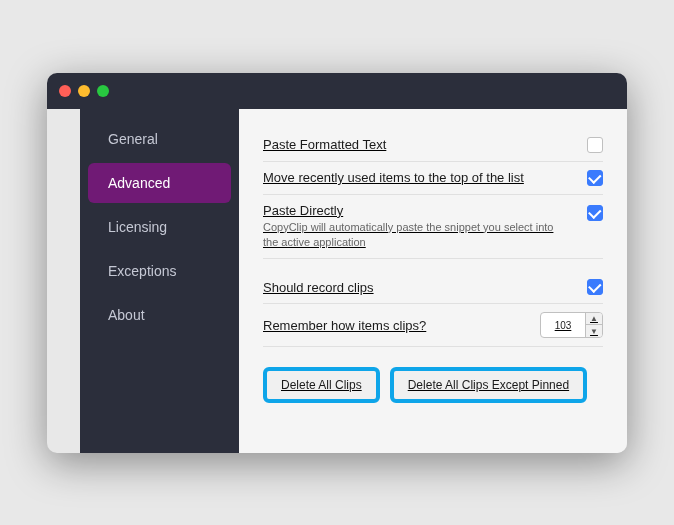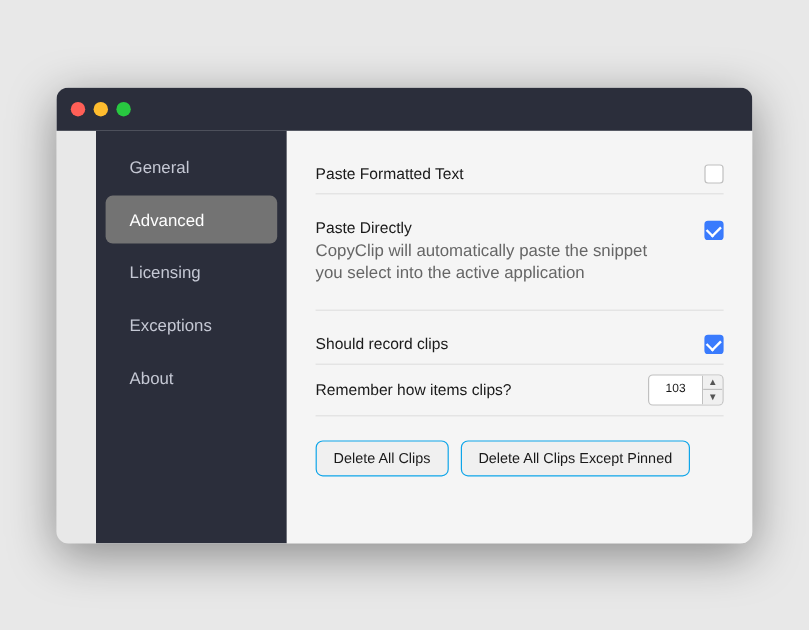--- a/index.html
+++ b/index.html
@@ -56,45 +56,46 @@
     .sidebar-item {
       padding: 12px 20px;
       color: #c5c8d4;
       font-size: 14px;
       cursor: pointer;
       border-radius: 6px;
       margin: 2px 8px;
       transition: background 0.15s;
     }
     .sidebar-item.active {
-      background: #737373;
+      background: #701a75;
       color: #ffffff;
     }
     .main {
       flex: 1;
       background: #f5f5f5;
       padding: 20px 24px;
       overflow-y: auto;
+      text-decoration: underline;
     }
     .setting-row {
       display: flex;
       align-items: center;
       justify-content: space-between;
       padding: 8px 0;
       border-bottom: 1px solid #e0e0e0;
     }
     .setting-row:last-of-type {
       border-bottom: none;
     }
     .setting-label {
       font-size: 13px;
       color: #1a1a1a;
     }
     .setting-sublabel {
-      font-size: 14px;
+      font-size: 11px;
       color: #666;
       margin-top: 2px;
       max-width: 300px;
       line-height: 1.4;
     }
     .checkbox-area {
       display: flex;
       align-items: center;
     }
     .checkbox {
@@ -162,21 +163,21 @@
       border-bottom: 1px solid #c0c0c0;
     }
     .buttons-row {
       display: flex;
       gap: 10px;
       margin-top: 20px;
     }
     .action-btn {
       padding: 7px 14px;
       background: #f0f0f0;
-      border: 1px solid #0ea5e9;
+      border: 4px solid #0ea5e9;
       border-radius: 6px;
       font-size: 12px;
       color: #1a1a1a;
       cursor: pointer;
     }
     .section-gap {
       height: 12px;
     }
   </style>
 </head>
@@ -212,22 +213,28 @@
 
     <div class="main">
 
       <div class="setting-row">
         <span class="setting-label">Paste Formatted Text</span>
         <div class="checkbox-area">
           <div class="checkbox"></div>
         </div>
       </div>
 
-
-      <div class="setting-row" style="align-items: flex-start; padding: 20px 0;">
+      <div class="setting-row">
+        <span class="setting-label">Move recently used items to the top of the list</span>
+        <div class="checkbox-area">
+          <div class="checkbox checked"></div>
+        </div>
+      </div>
+
+      <div class="setting-row" style="align-items: flex-start; padding: 8px 0;">
         <div>
           <div class="setting-label">Paste Directly</div>
           <div class="setting-sublabel">CopyClip will automatically paste the snippet you select into the active application</div>
         </div>
         <div class="checkbox-area" style="margin-top:2px;">
           <div class="checkbox checked"></div>
         </div>
       </div>
 
       <div class="section-gap"></div>

